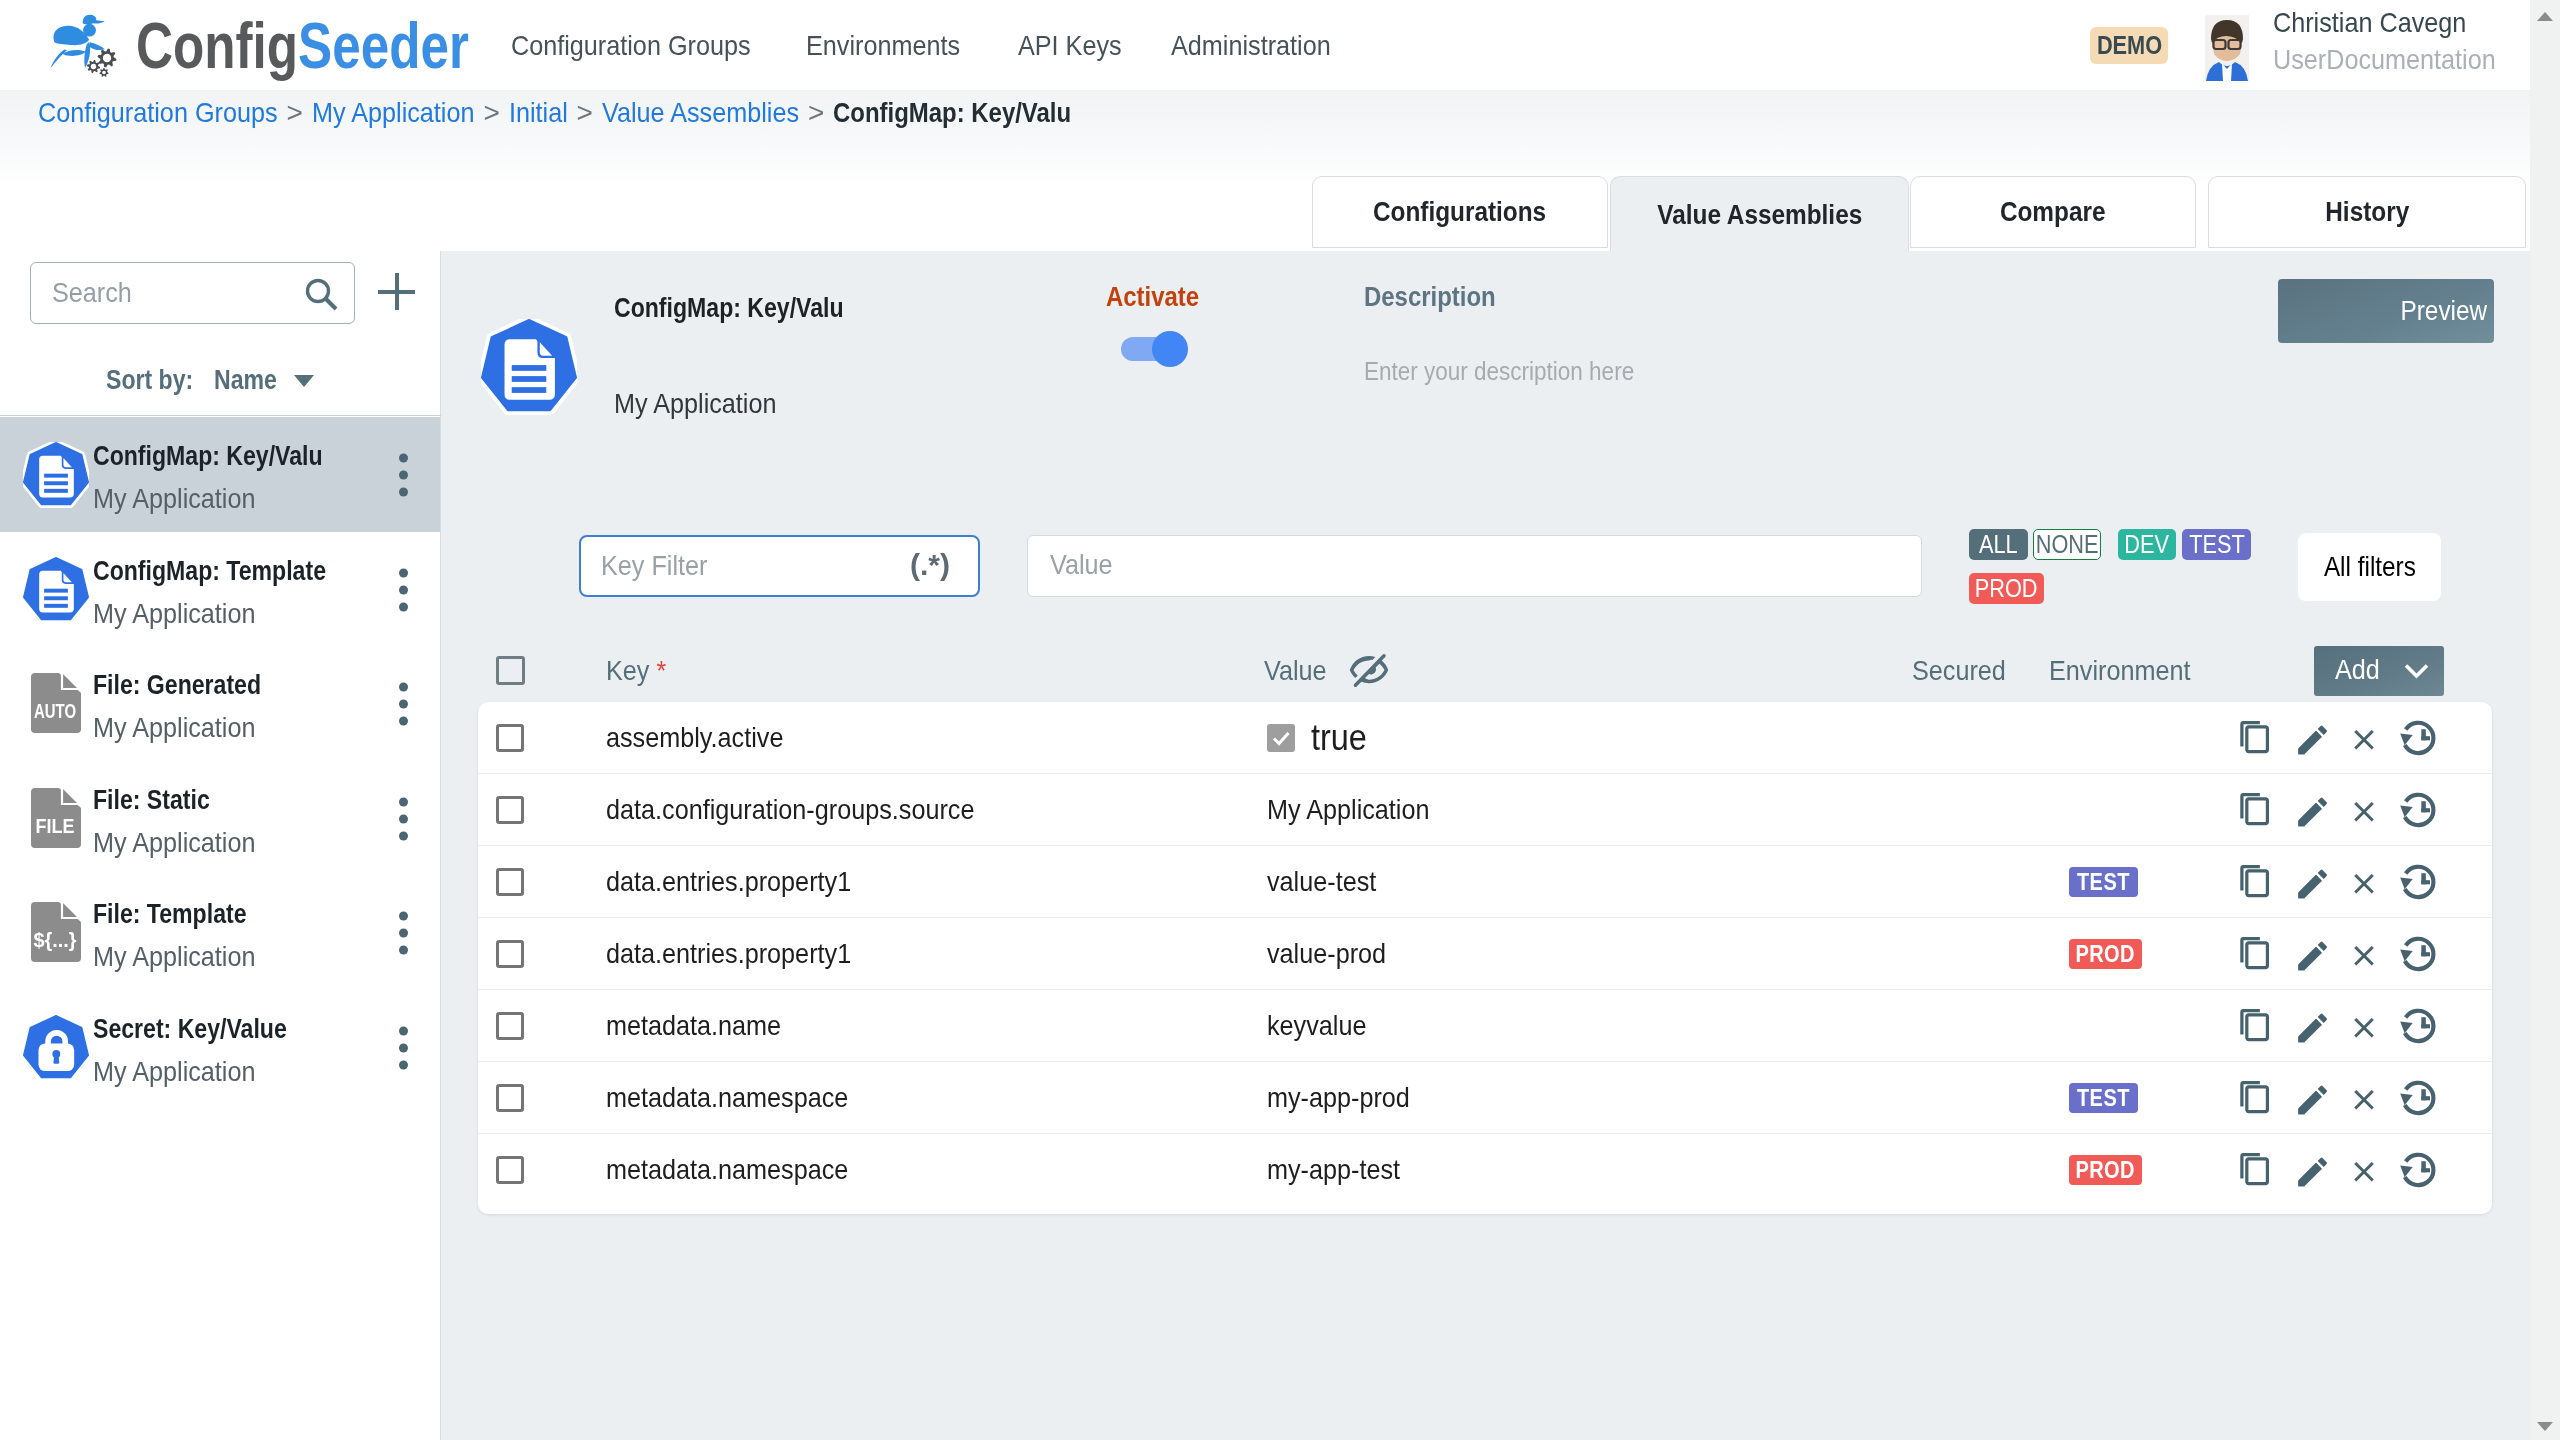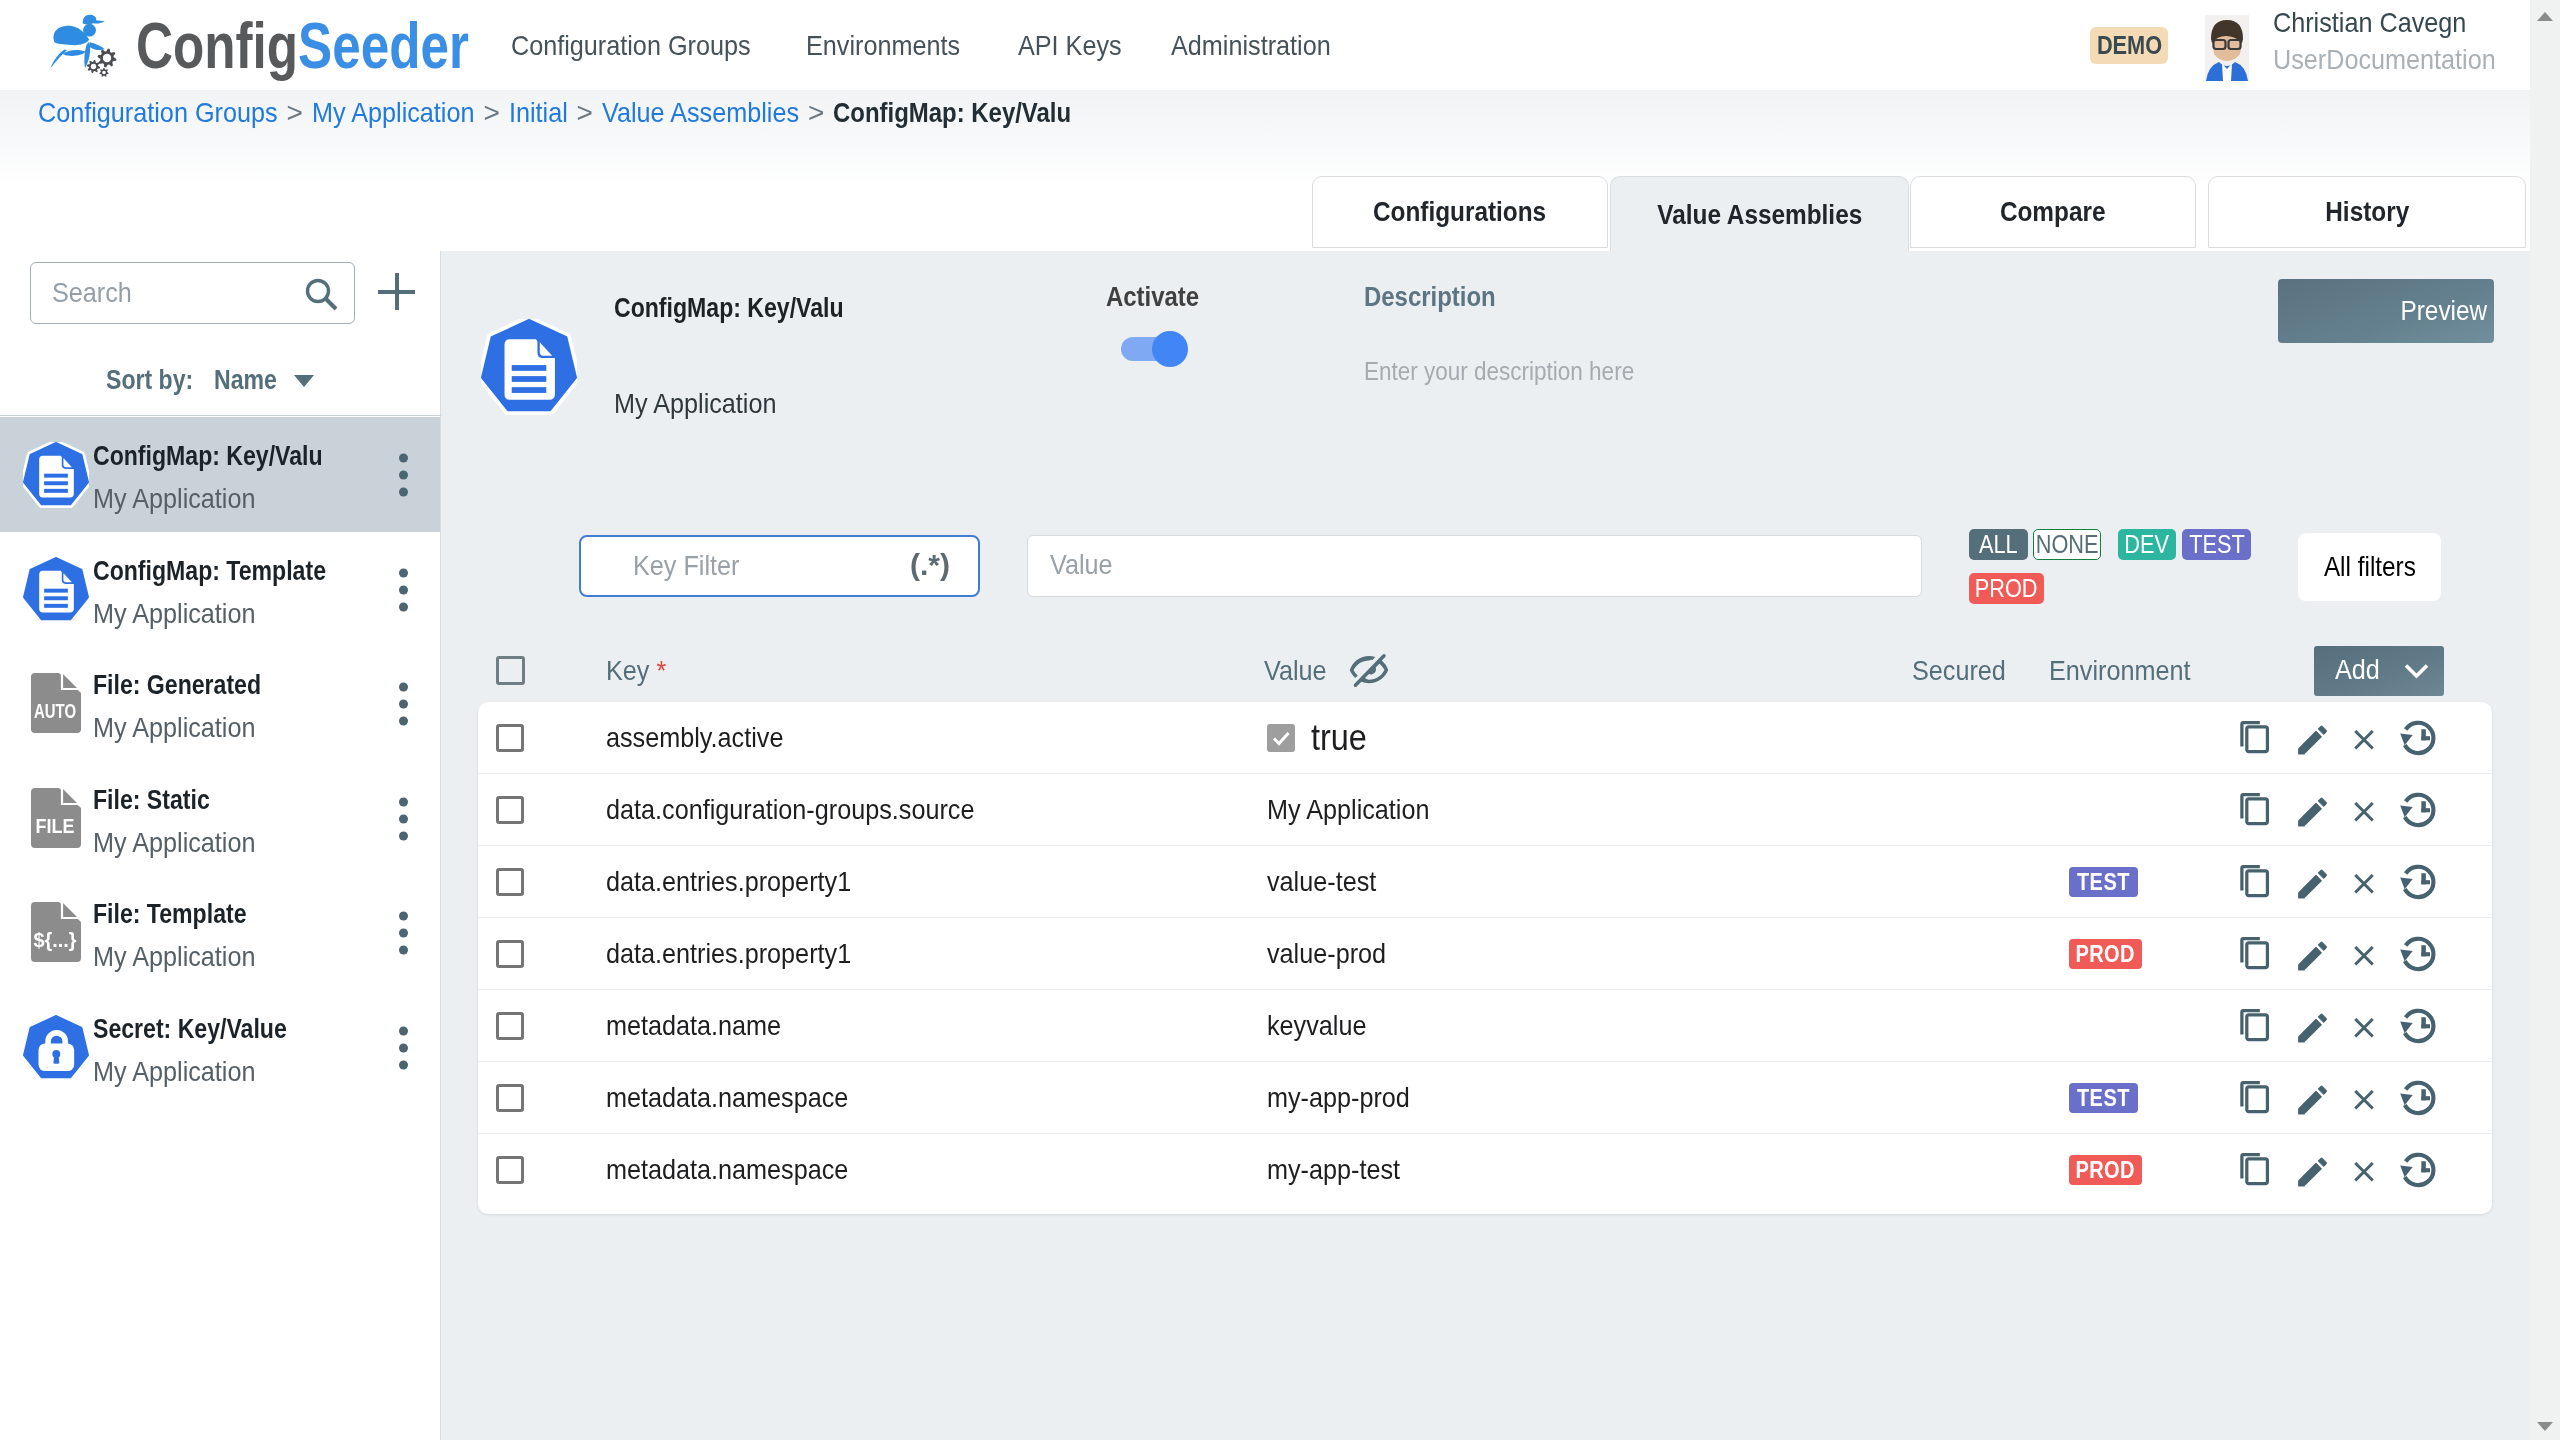--- a/index.html
+++ b/index.html
@@ -57,30 +57,30 @@
   .sitem .icon { position:absolute; }
   .sitem .t1 { position:absolute; left:93px; top:26px; font-size:27px; font-weight:700; color:#1b2328; line-height:27px; }
   .sitem .t2 { position:absolute; left:93px; top:68px; font-size:28px; color:#545f66; line-height:28px; }
   .dots { position:absolute; left:399px; top:50%; transform:translateY(-50%); width:9px; }
   .dots i { display:block; width:9px; height:9px; border-radius:50%; background:#4c6572; margin:8px 0; }
 
   
   #bigicon { left:481px; top:319px; }
   #dtitle { left:614px; top:293px; font-size:27px; font-weight:700; color:#1c2226; line-height:31px; }
   #dsub   { left:614px; top:388px; font-size:28px; color:#30383d; line-height:31px; }
-  #lblAct { left:1106px; top:281px; font-size:28px; font-weight:700; color:#404040; line-height:31px; }
+  #lblAct { left:1106px; top:281px; font-size:28px; font-weight:700; color:#c2410c; line-height:31px; }
   #lblDesc{ left:1364px; top:281px; font-size:28px; font-weight:700; color:#5d7482; line-height:31px; }
   #descPh { left:1364px; top:356px; font-size:25px; color:#a5abb0; line-height:31px; }
   #toggle { left:1121px; top:337px; width:64px; height:24px; background:#7fa9f3; border-radius:12px; }
   #toggle:after { content:""; position:absolute; right:-3px; top:-6px; width:36px; height:36px; border-radius:50%; background:#4285f4; }
   #preview { left:2278px; top:279px; width:216px; height:64px; background:linear-gradient(160deg,#5a7280 0%,#64808e 60%,#70909c 100%); border-radius:4px; color:#fff; font-size:28px; display:flex; align-items:center; justify-content:flex-end; }
 
   
   #keyfilter { left:579px; top:535px; width:401px; height:62px; background:#fff; border:2px solid #3f7ed2; border-radius:8px; }
-  #keyfilter .ph { position:absolute; left:20px; top:13px; font-size:28px; color:#98a1a7;margin-left:32px; }
+  #keyfilter .ph { position:absolute; left:20px; top:13px; font-size:28px; color:#98a1a7; }
   #keyfilter .rx { position:absolute; right:28px; top:11px; font-size:30px; font-weight:700; color:#5d6a72; }
   #valfilter { left:1027px; top:535px; width:895px; height:62px; background:#fff; border:1px solid #d5dadd; border-radius:6px; }
   #valfilter .ph { position:absolute; left:22px; top:13px; font-size:28px; color:#98a1a7; }
   .chip { position:absolute; height:31px; border-radius:5px; color:#fff; font-size:25px; display:flex; align-items:center; justify-content:center; }
   #allfilters { left:2298px; top:533px; width:143px; height:68px; background:#fff; border-radius:8px; display:flex; align-items:center; justify-content:center; font-size:28px; color:#000000; }
 
   
   .cb { position:absolute; width:29px; height:29px; border:3px solid #6f7d84; border-radius:3px; }
   .hlbl { position:absolute; font-size:28px; color:#546e7a; line-height:30px; }
   #addbtn { left:2314px; top:646px; width:130px; height:50px; background:linear-gradient(160deg,#566f7c 0%,#607a87 55%,#6d8793 100%); color:#fff; font-size:28px; border-radius:3px; }

